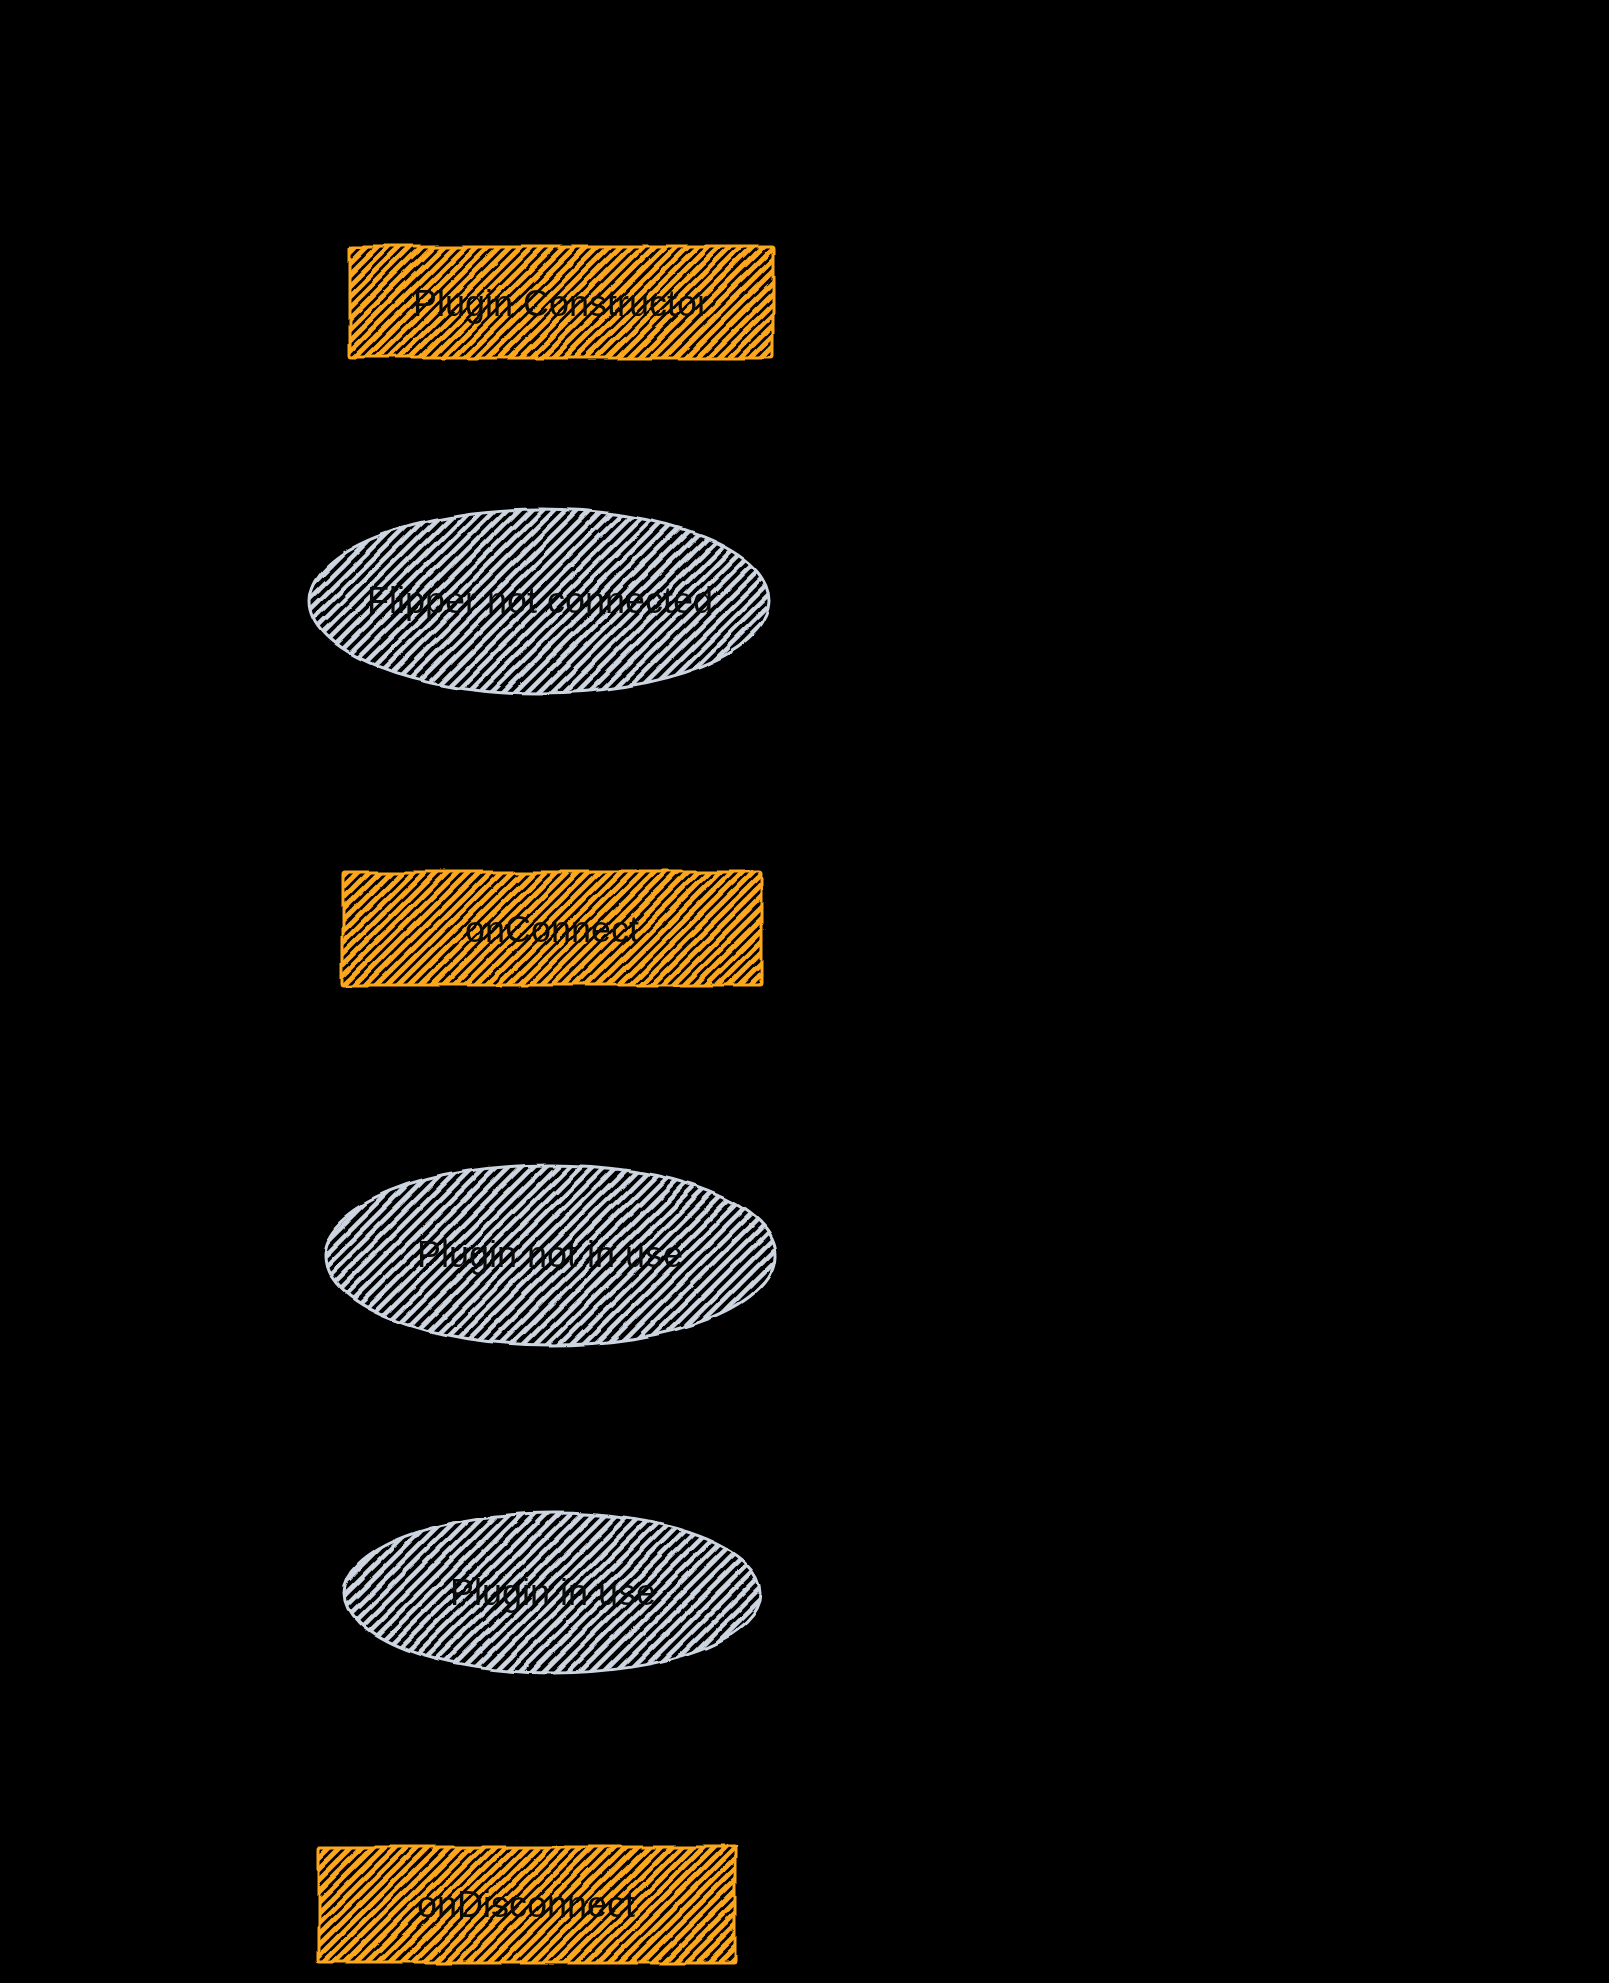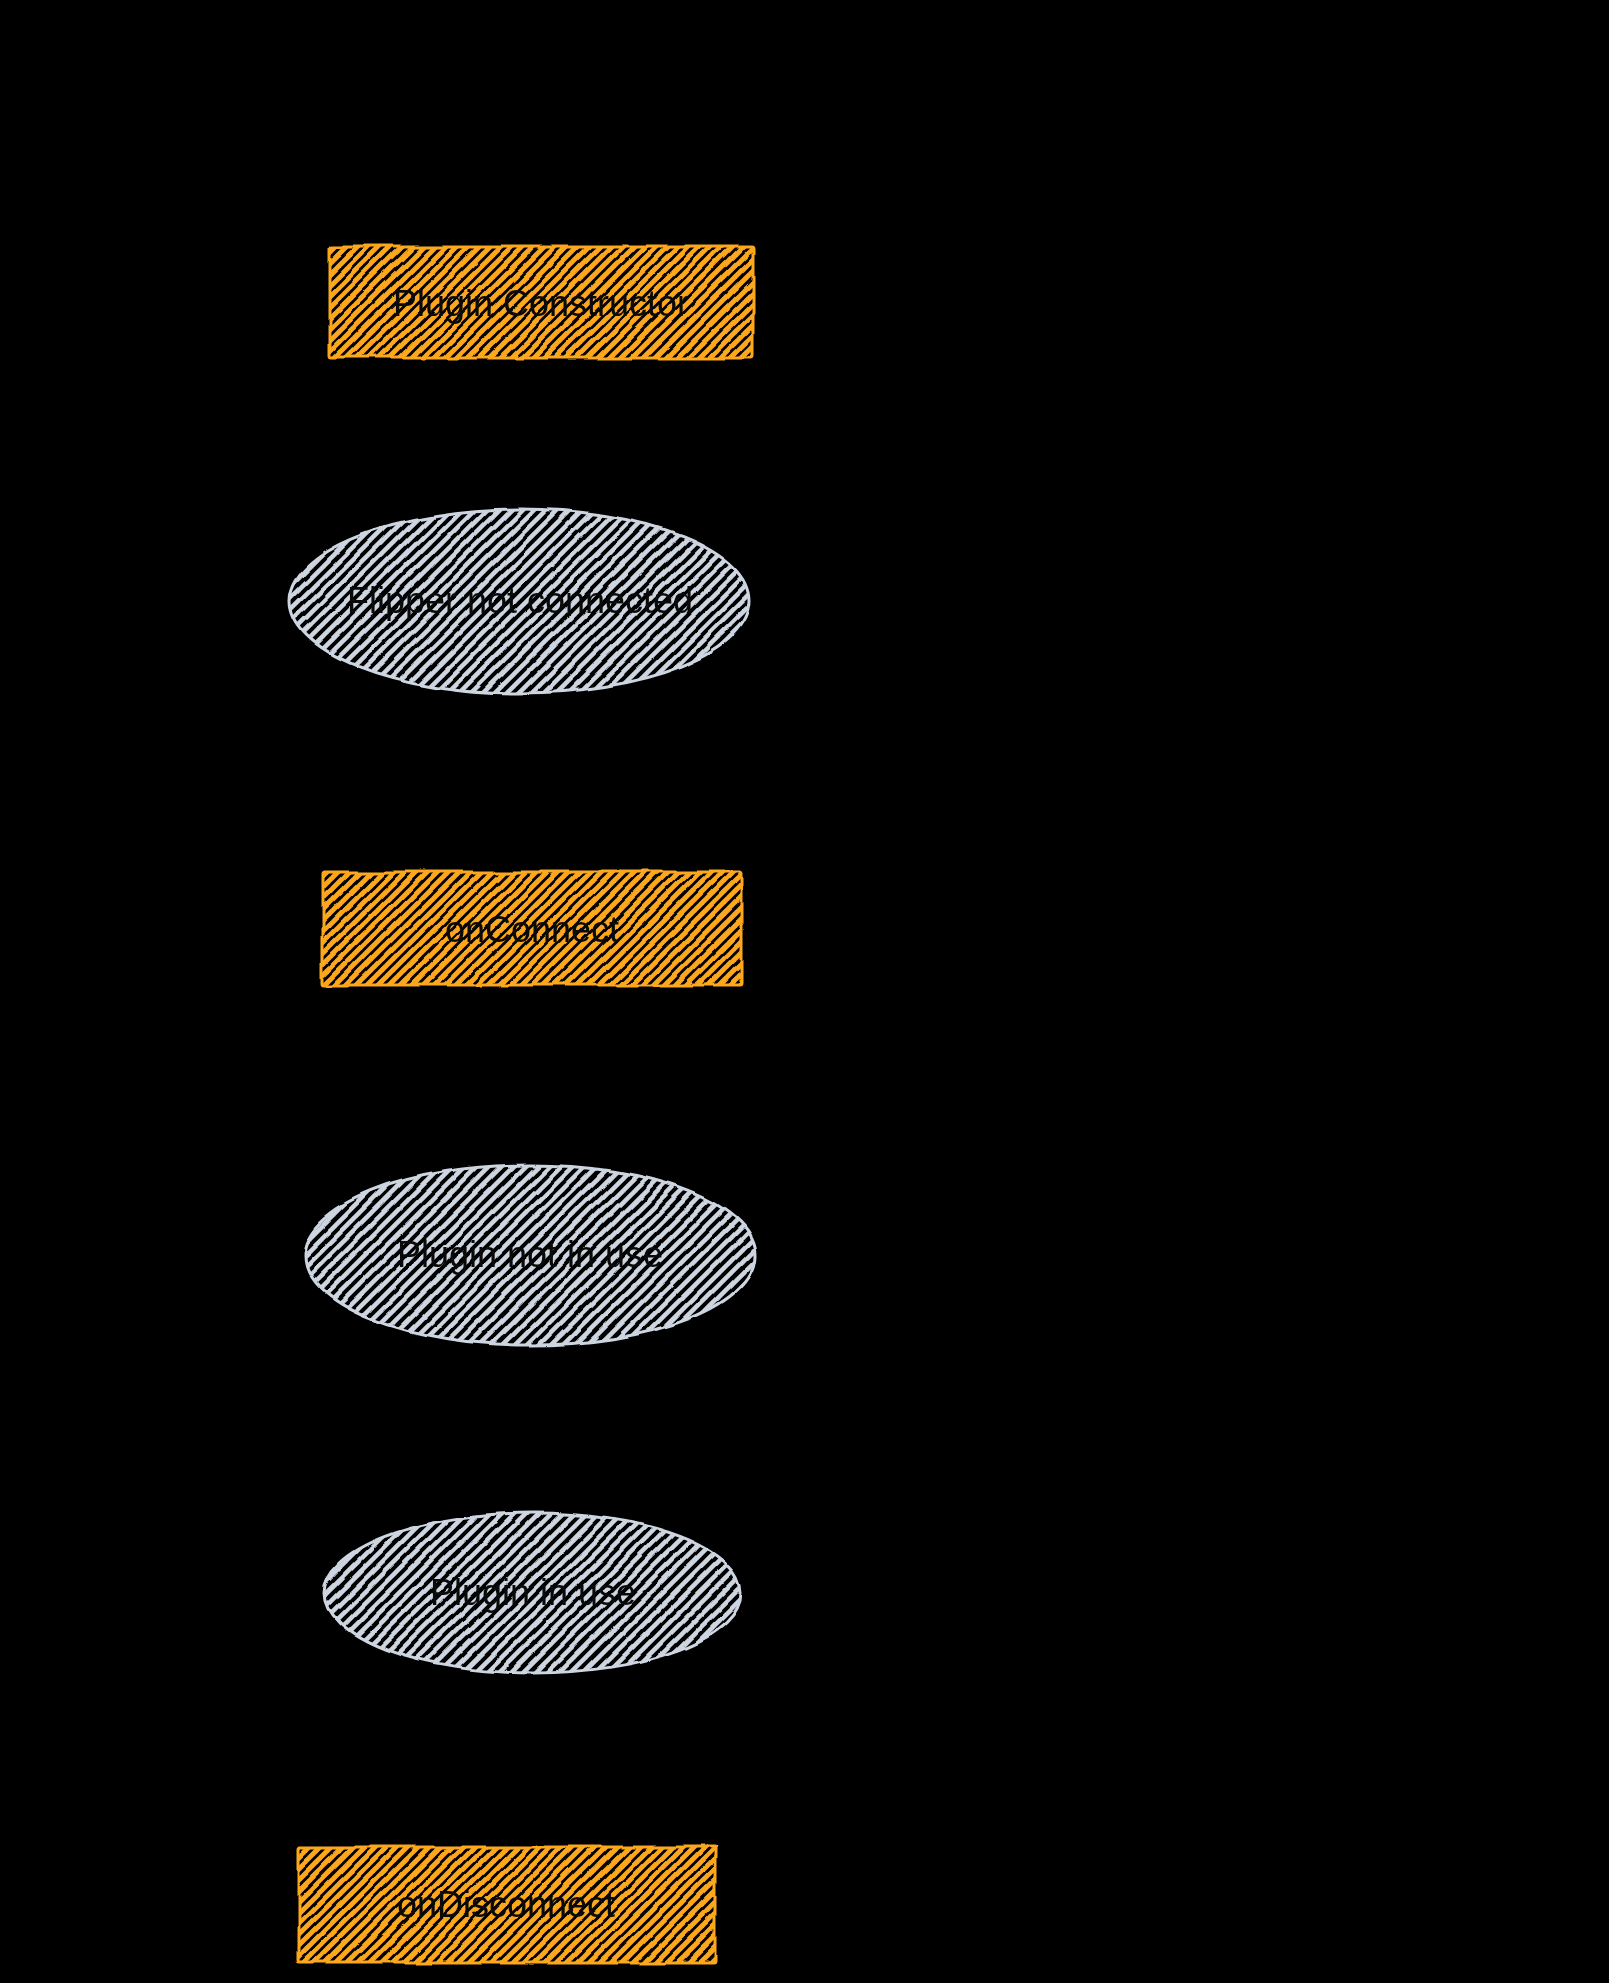--- a/index.html
+++ b/index.html
@@ -6,20 +6,21 @@
       margin: 0;
       padding: 0;
       background: #000;
     }
     .stage {
       position: relative;
       width: 1440px;
       height: 1983px;
       background: var(--bg-color, #000000);
       overflow: hidden;
+      padding-left: 20px;
     }
     svg.diagram {
       display: block;
       width: 1609px;
       height: 1983px;
     }
     .hatch-line-callback {
       stroke: var(--callback-color, #FCA71F);
       stroke-width: 5;
       stroke-linecap: round;

